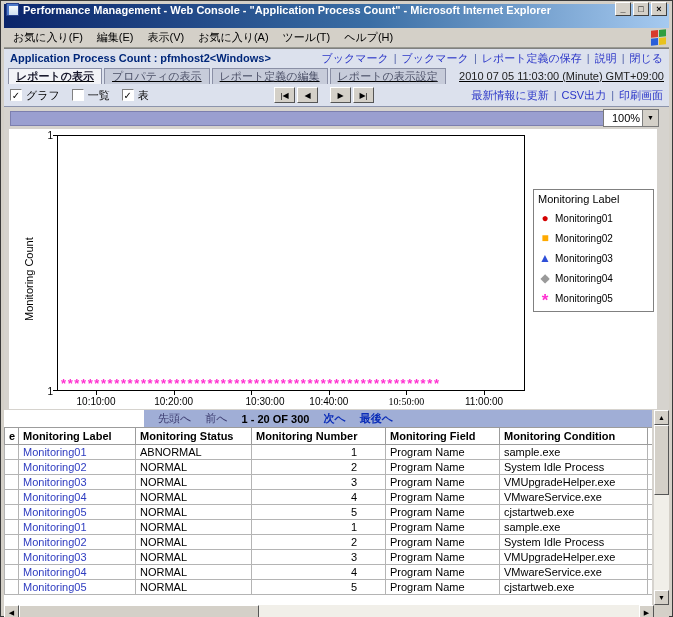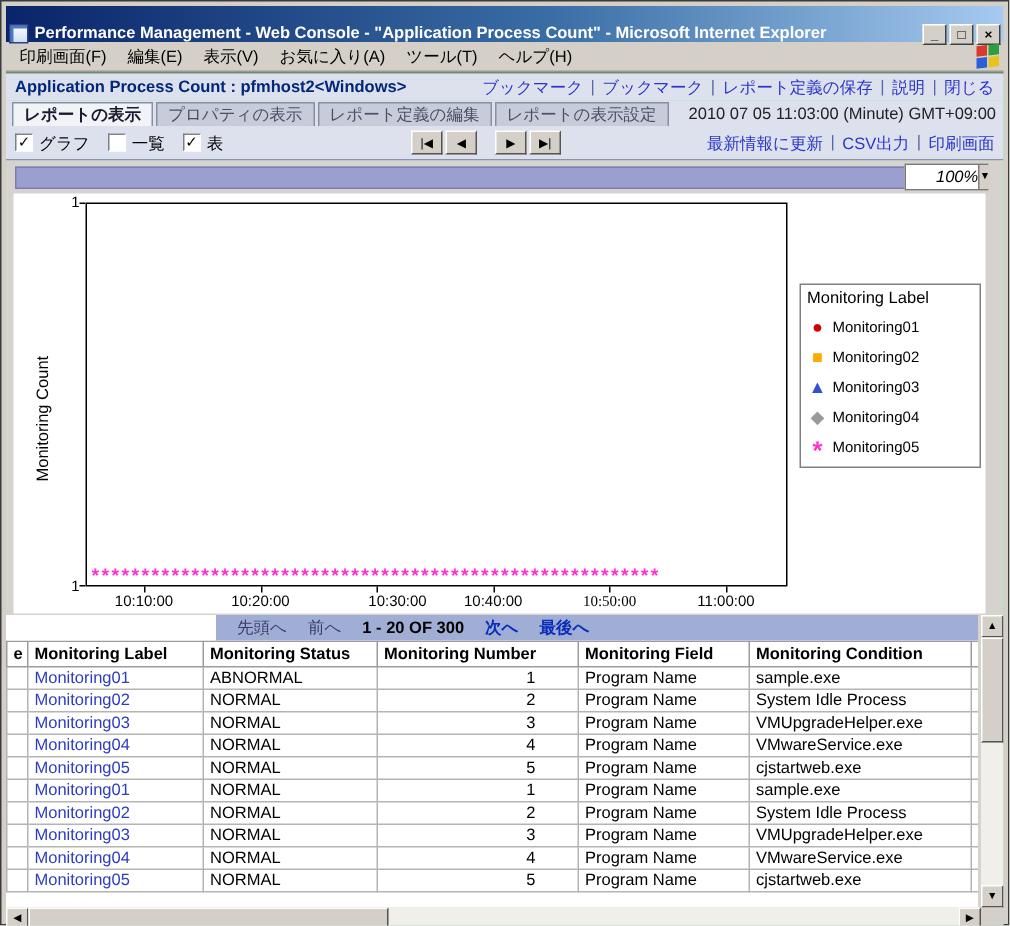--- a/index.html
+++ b/index.html
@@ -1,53 +1,53 @@
 <!DOCTYPE html>
 <html><head>
 <meta charset="utf-8">
 <style>
   *{margin:0;padding:0;box-sizing:border-box;font-family:"Liberation Sans","DejaVu Sans",sans-serif;}
   html,body{margin:0;background:#fff;}
   #win{position:relative;width:673px;height:617px;background:#d4d0c8;border:1px solid #3a3a3a;padding:3px;}
   
-  .titlebar{height:18px;background:linear-gradient(90deg,#0a246a,#3a6ea5 55%,#a6caf0);display:flex;align-items:flex-start;color:#fff;font-size:11px;font-weight:bold;padding:12px 2px;gap:4px;}
+  .titlebar{height:18px;background:linear-gradient(90deg,#0a246a,#3a6ea5 55%,#a6caf0);display:flex;align-items:flex-end;color:#fff;font-size:11px;font-weight:bold;padding:12px 2px;gap:4px;}
   .appicon{width:13px;height:13px;background:linear-gradient(#ffffff,#cfe0f2);border:1px solid #27408b;box-shadow:inset 2px 2px 0 #4d79c9;flex:0 0 auto;}
   .title-text{flex:1;white-space:nowrap;overflow:hidden;}
   .winbtns{display:flex;gap:2px;}
   .winbtn{width:16px;height:14px;background:#d4d0c8;border:1px solid;border-color:#ffffff #404040 #404040 #ffffff;font-size:9px;line-height:11px;text-align:center;color:#000;padding:0;font-weight:bold;}
   
   .menubar{height:20px;background:#d4d0c8;display:flex;align-items:center;font-size:11px;color:#000;border-bottom:1px solid #9a9a92;padding:0 2px;}
   .menu-item{padding:3px 7px;}
   .ie-logo{margin-left:auto;width:17px;height:17px;display:grid;grid-template-columns:7px 7px;grid-template-rows:7px 7px;gap:1px;transform:skewY(-6deg);padding:1px;}
   .ie-logo i{display:block;}
   .fr{background:#d93a2b;} .fg{background:#2f9e3f;} .fb{background:#2b5fd9;} .fy{background:#e8c21d;}
   
   .content{position:relative;width:665px;height:571px;background:#86efac;border-top:1px solid #808080;overflow:hidden;}
   .rheader{position:absolute;top:0;left:0;right:0;height:18px;display:flex;align-items:center;font-size:11px;padding:0 6px;background:#dce1ed;}
   .rtitle{color:#00277a;font-weight:bold;white-space:nowrap;}
   .rlinks{margin-left:auto;display:flex;gap:5px;align-items:center;white-space:nowrap;}
   .rlink,.alink{color:#2a35c8;cursor:pointer;}
   .sep,.sep2{color:#5566aa;}
-  .tabrow{position:absolute;top:18px;left:0;right:0;height:17px;display:flex;align-items:flex-end;padding-left:4px;gap:2px;font-size:11px;background:#dce1ed;}
+  .tabrow{position:absolute;top:18px;left:0;right:0;height:17px;display:flex;align-items:flex-end;padding-left:4px;gap:2px;font-size:11px;background:#dce1ed;text-decoration:underline;}
   .tab{height:16px;padding:1px 7px;background:#c7ccda;border:1px solid #8a8fa5;border-bottom:none;color:#4a4f66;display:flex;align-items:center;white-space:nowrap;cursor:pointer;}
   .tab.active{background:#f2f3f7;color:#1a1a2e;font-weight:bold;}
   .timestamp{margin-left:auto;align-self:center;padding-right:5px;font-size:11px;color:#222;white-space:nowrap;}
   .ctrlrow{position:absolute;top:35px;left:0;right:0;height:23px;display:flex;align-items:center;font-size:11px;padding:0 6px;background:#dce1ed;border-bottom:1px solid #8c94ac;}
   .toggles{display:flex;gap:12px;align-items:center;}
   .toggle{display:flex;gap:4px;align-items:center;cursor:pointer;}
   .cb{display:inline-block;width:12px;height:12px;background:#fff;border:1px solid;border-color:#808080 #ffffff #ffffff #808080;font-size:10px;line-height:11px;text-align:center;color:#000;}
   .vcrbox{position:absolute;left:270px;display:flex;gap:2px;align-items:center;}
   .vcr{width:21px;height:16px;background:#d4d0c8;border:1px solid;border-color:#ffffff #555555 #555555 #ffffff;font-size:8px;text-align:center;padding:0;color:#000;}
   .vcrgap{display:inline-block;width:8px;}
   .alinks{margin-left:auto;display:flex;gap:5px;align-items:center;white-space:nowrap;}
   .pagebg{position:absolute;top:58px;left:0;right:0;bottom:0;background:#d6d3ce;}
   
   .zoombar{position:absolute;left:6px;top:62px;width:646px;height:15px;background:#9a9fd0;border:1px solid #7c7fae;}
   .zoomselect{position:absolute;right:10px;top:60px;width:56px;height:18px;background:#fff;border:1px solid #7a7a7a;font-size:11px;display:flex;align-items:center;cursor:pointer;}
-  .zoomtext{flex:1;padding-left:20px;font-style:italic;}
+  .zoomtext{flex:1;padding-left:8px;}
   .dropbtn{width:16px;height:16px;background:#d4d0c8;border-left:1px solid #808080;font-size:7px;line-height:16px;text-align:center;color:#000;}
   
   .chart{position:absolute;left:5px;top:80px;width:648px;height:280px;background:#fff;font-size:10px;color:#000;}
   .ylabel{position:absolute;left:14px;top:70px;height:160px;writing-mode:vertical-rl;transform:rotate(180deg);font-size:11px;text-align:center;}
   .ytick{position:absolute;left:4px;width:40px;text-align:right;font-size:10px;}
   .ytmark{position:absolute;left:44px;width:4px;height:1px;background:#000;}
   .plot{position:absolute;left:48px;top:6px;width:468px;height:256px;border:1px solid #000;background:#fff;overflow:hidden;}
   .markers{position:absolute;left:3px;top:241px;width:461px;height:13px;overflow:hidden;font-size:13px;font-weight:bold;line-height:13px;letter-spacing:1.6px;white-space:nowrap;}
   .xtickmark{position:absolute;top:262px;width:1px;height:4px;background:#000;}
   .xtick{position:absolute;top:267px;font-size:10px;transform:translateX(-50%);white-space:nowrap;}
@@ -86,21 +86,21 @@
     <span class="title-text">Performance Management - Web Console - "Application Process Count" - Microsoft Internet Explorer</span>
     <span class="winbtns">
       <button class="winbtn">_</button>
       <button class="winbtn">□</button>
       <button class="winbtn">×</button>
     </span>
   </div>
 
   <div class="menubar">
     <span id="menu-items" style="display:flex;">
-        <span class="menu-item">印刷画面(F)</span>
+        <span class="menu-item">お気に入り(F)</span>
         <span class="menu-item">編集(E)</span>
         <span class="menu-item">表示(V)</span>
         <span class="menu-item">お気に入り(A)</span>
         <span class="menu-item">ツール(T)</span>
         <span class="menu-item">ヘルプ(H)</span>
       </span>
     <span class="ie-logo">
         <i class="fr"></i>
         <i class="fg"></i>
         <i class="fb"></i>

